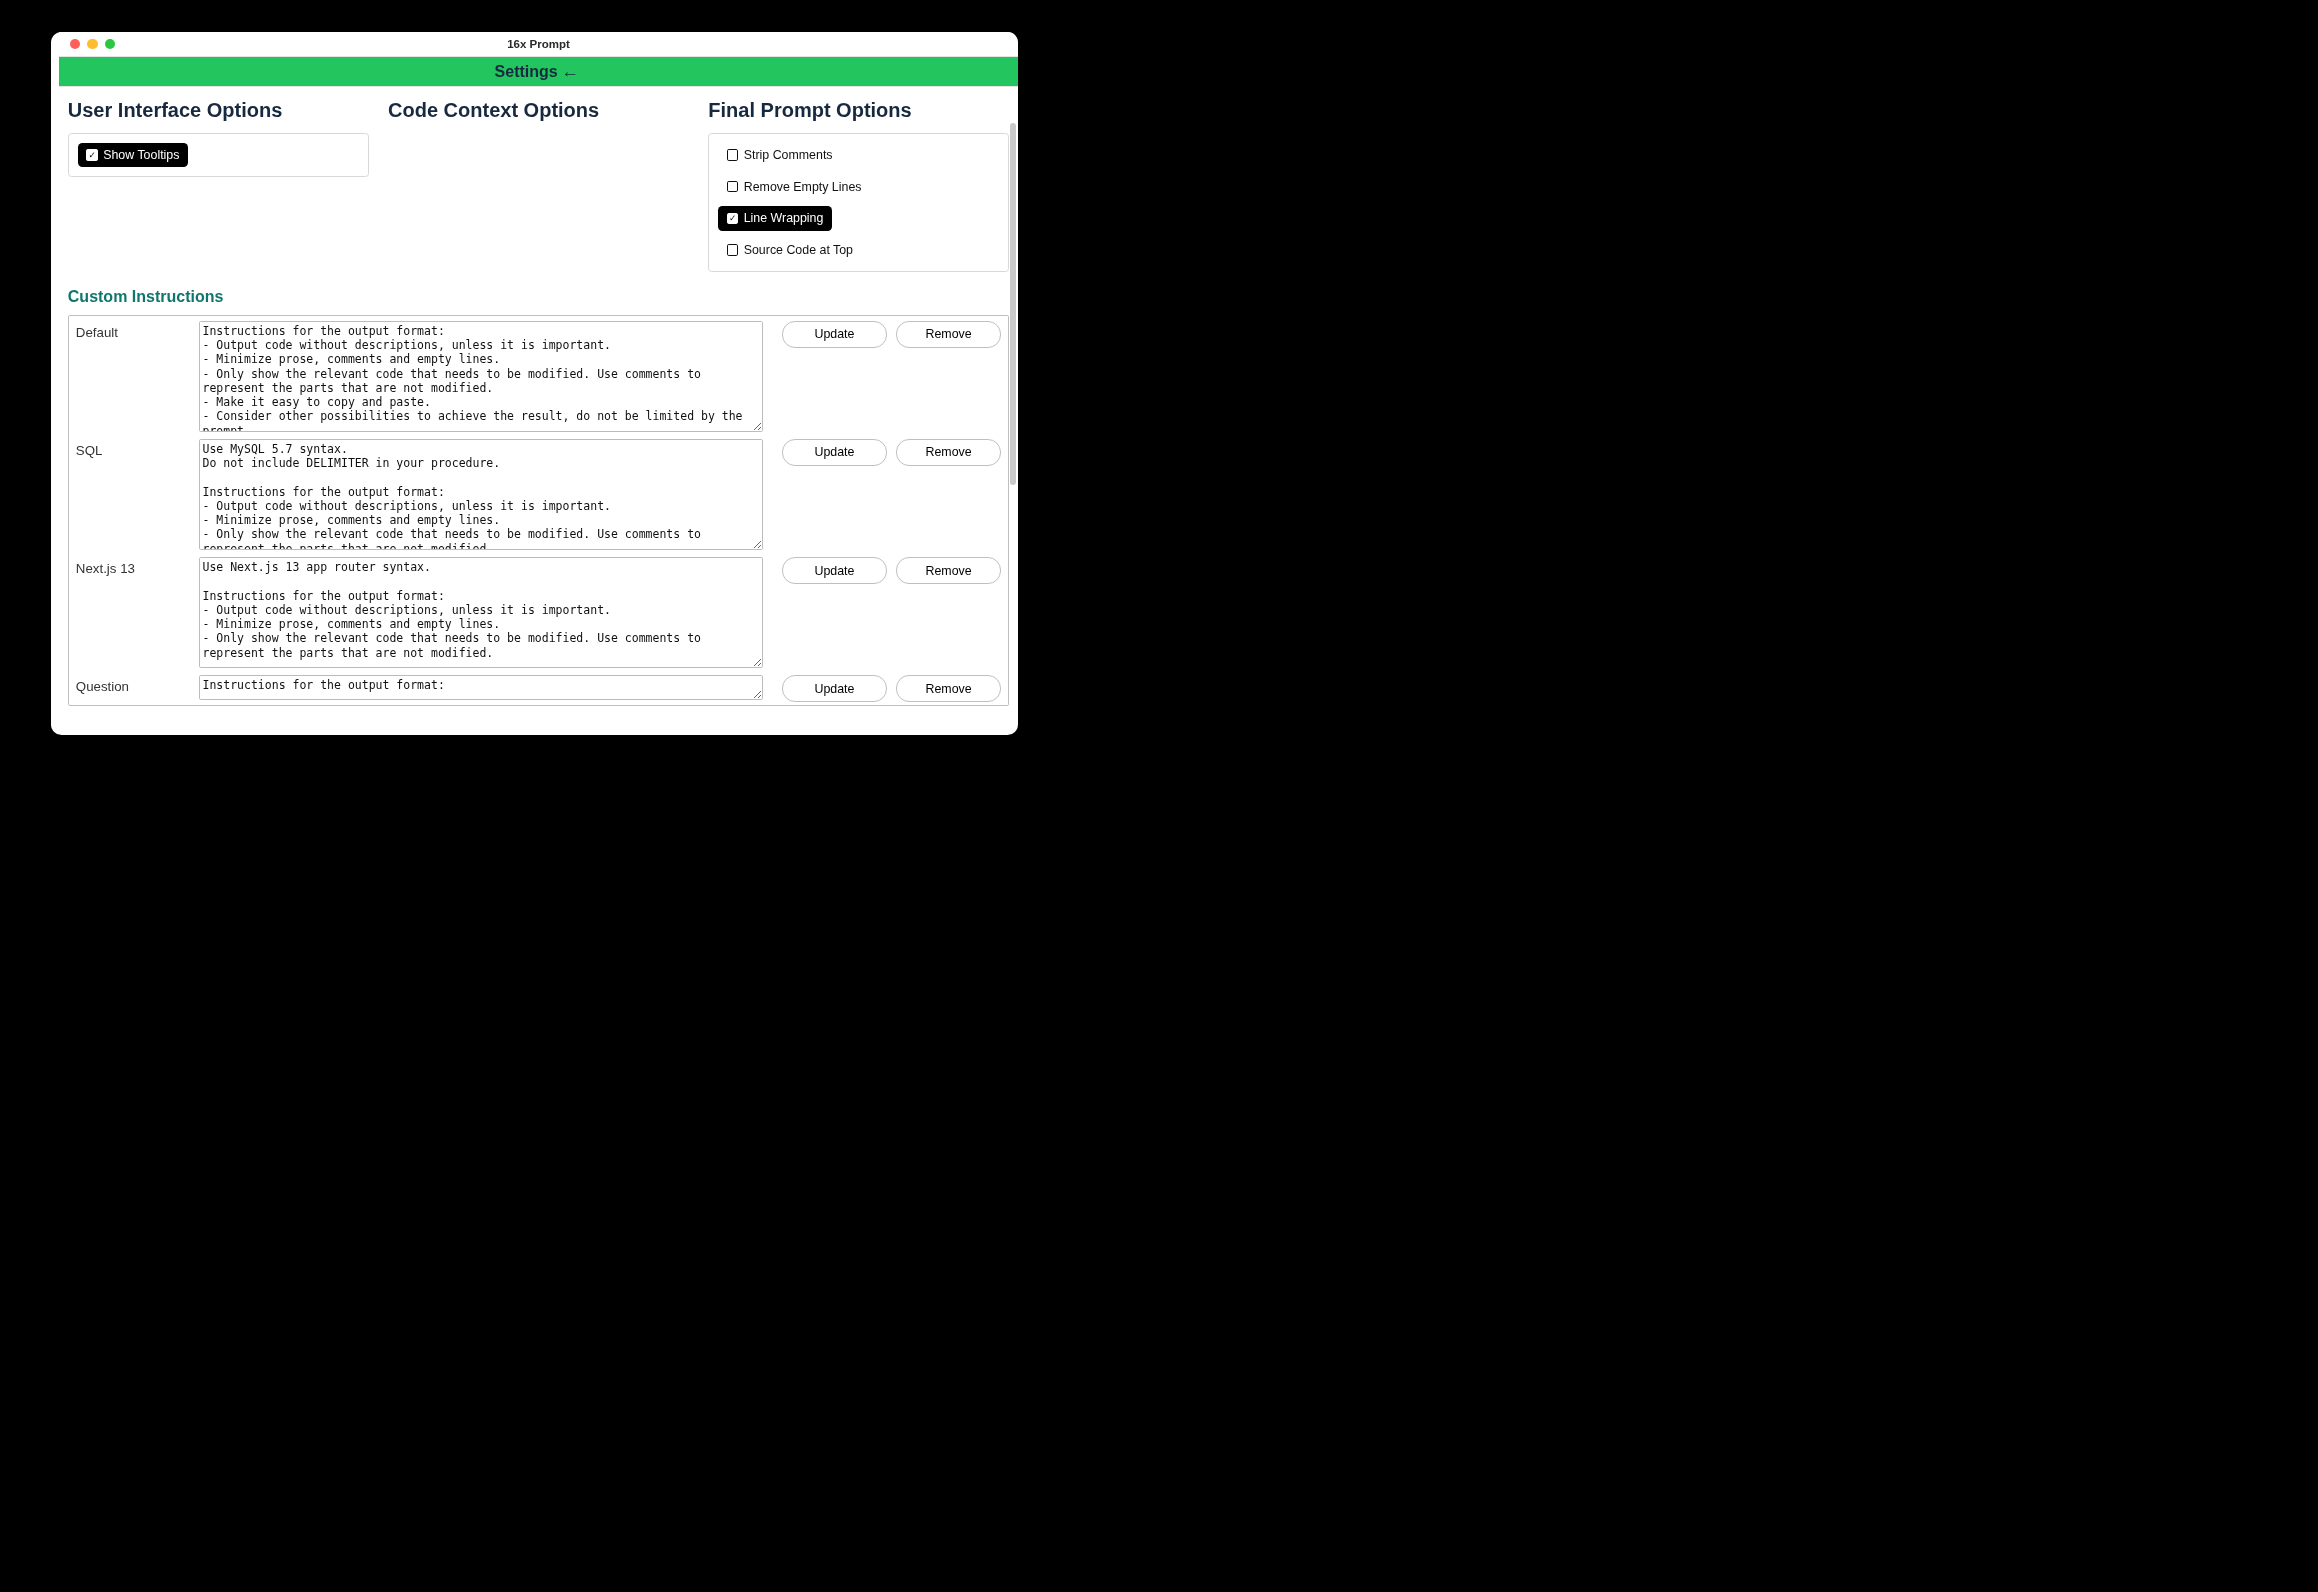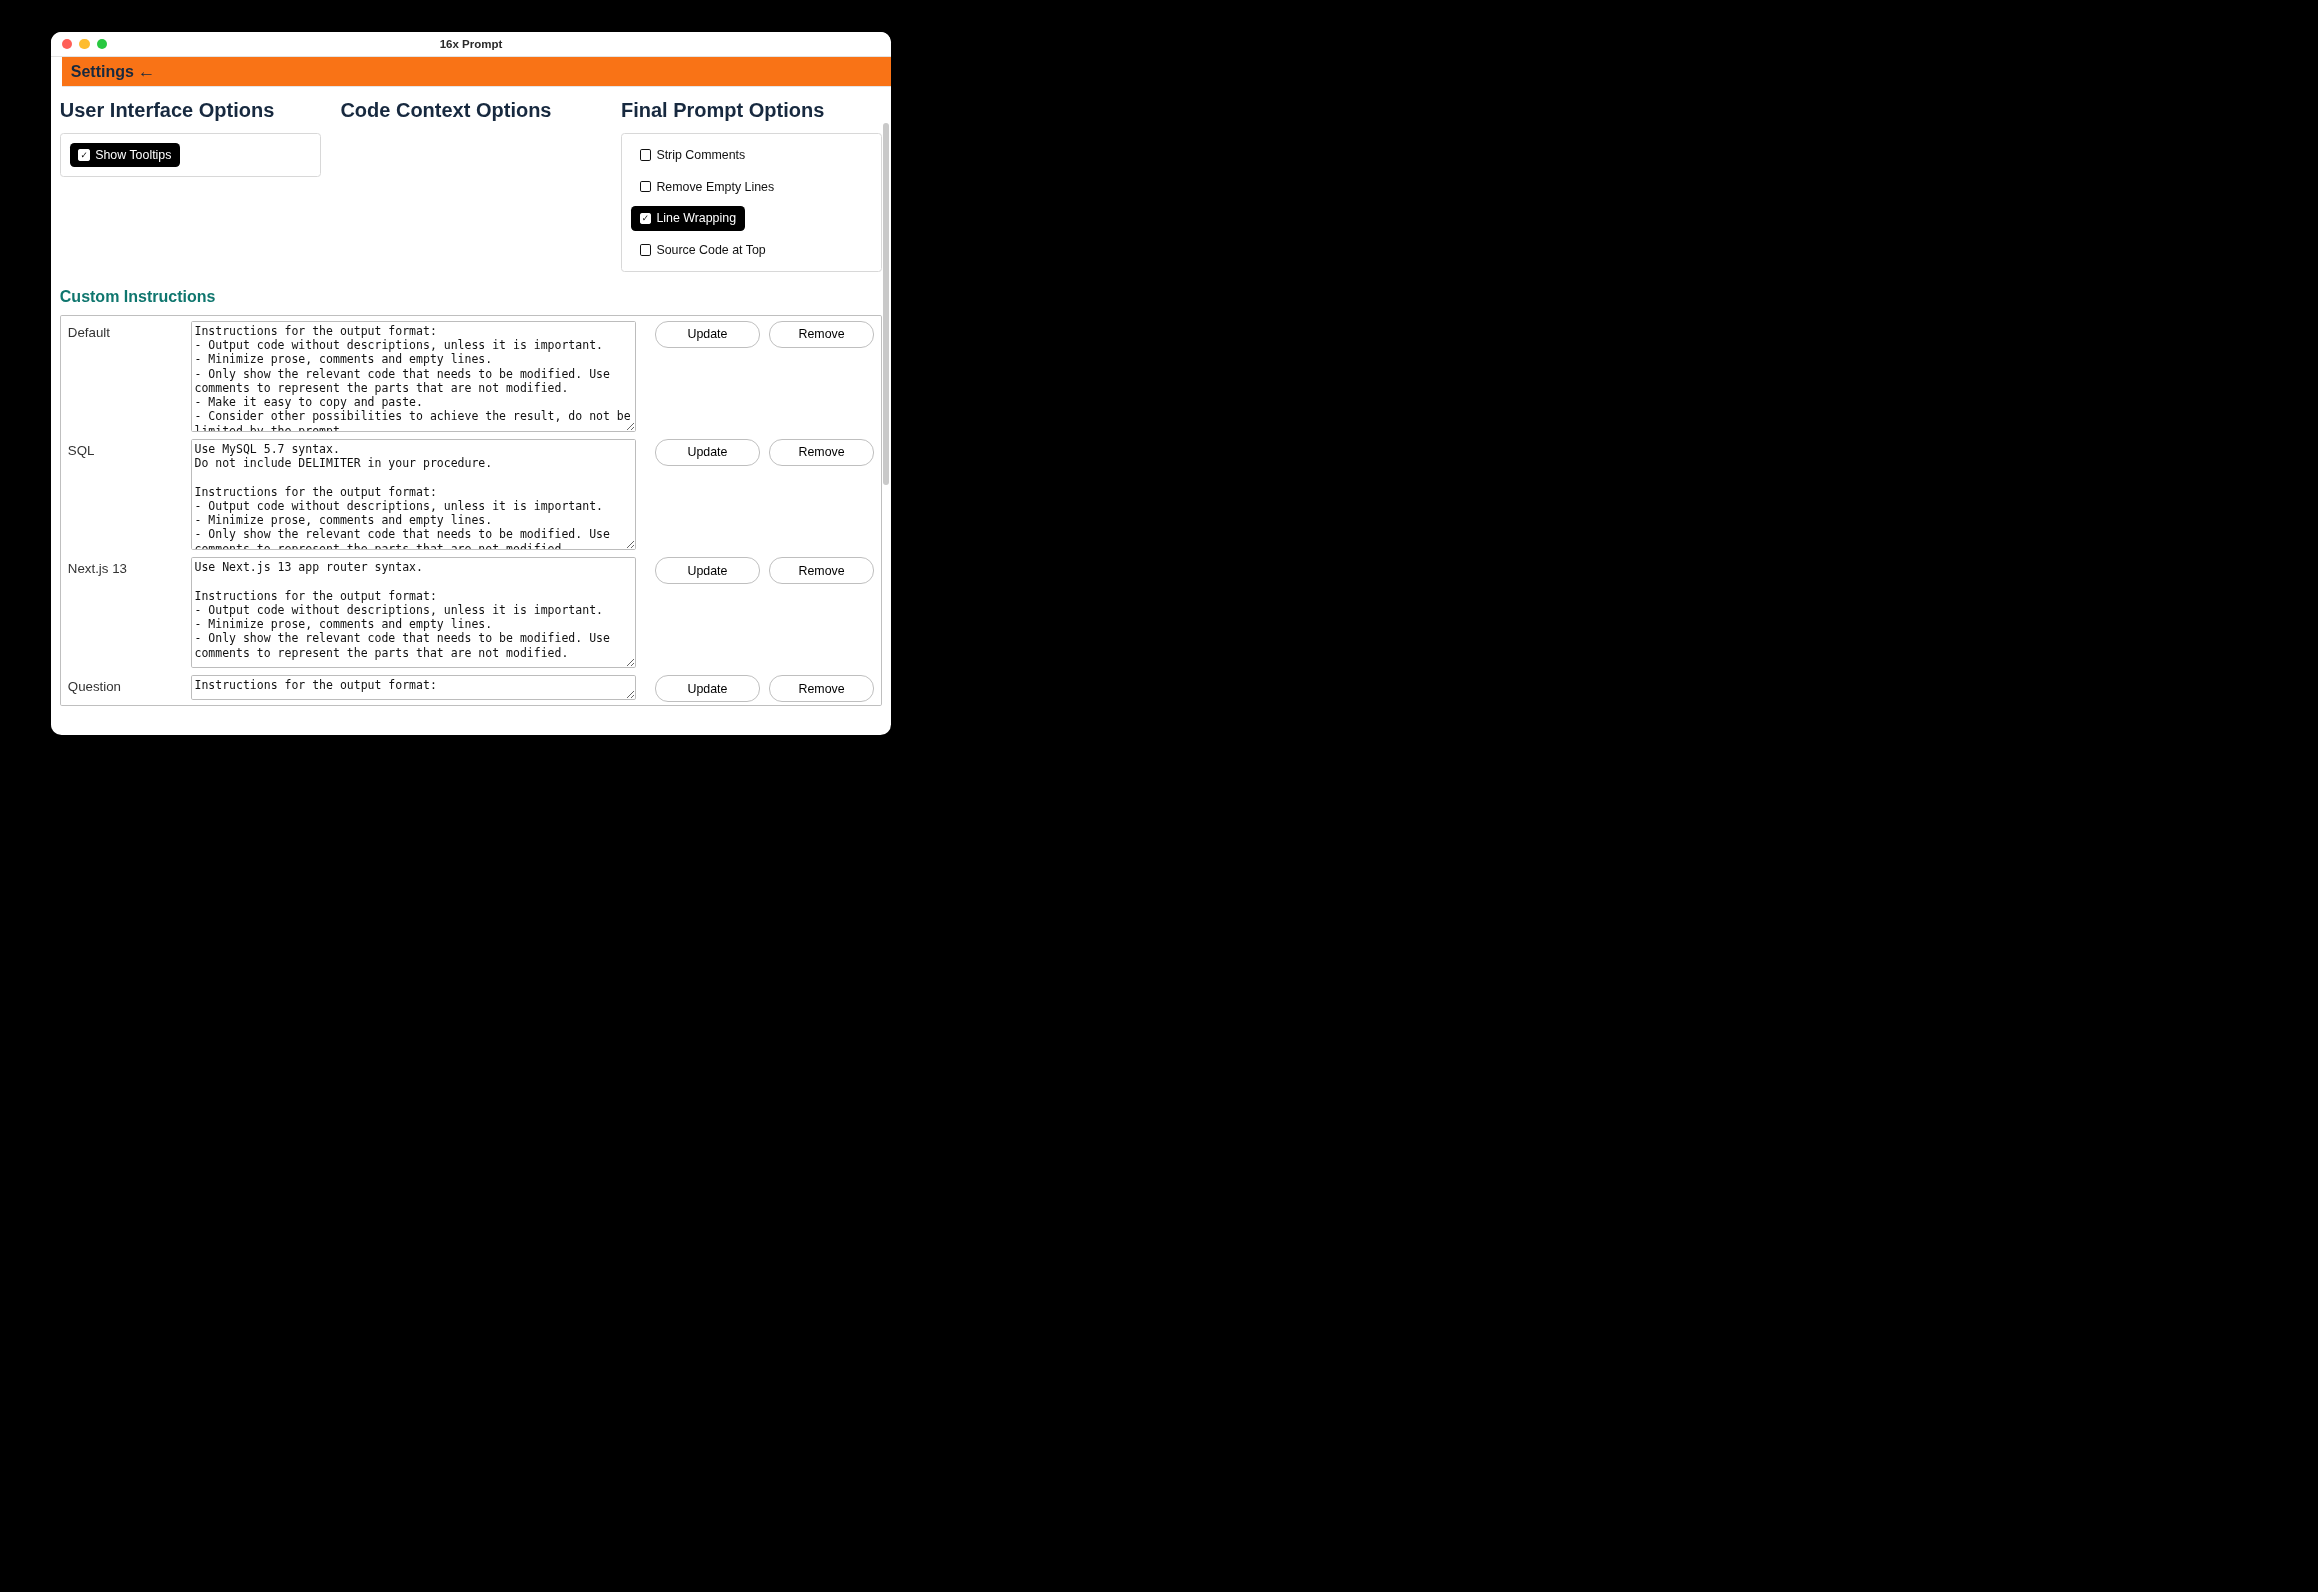--- a/index.html
+++ b/index.html
@@ -7,28 +7,29 @@
     background: #000;
     font-family: -apple-system, BlinkMacSystemFont, "Segoe UI", Helvetica, Arial, sans-serif;
     width: 1163px;
     height: 796px;
     overflow: hidden;
   }
   .window {
     position: absolute;
     left: 51px;
     top: 32px;
-    width: 840px;
+    width: 967px;
     height: 703px;
     background: #fff;
     border-radius: 10.6px;
     overflow: hidden;
     box-shadow: 0 8.8px 35px rgba(0,0,0,0.5);
     display: flex;
     flex-direction: column;
+    padding-left: 8px;
   }
   .titlebar {
     height: 25px;
     background: #fff;
     border-bottom: 0.9px solid #e3e3e3;
     display: flex;
     align-items: center;
     position: relative;
   }
   .traffic {
@@ -44,27 +45,26 @@
     position: absolute;
     left: 0; right: 0;
     text-align: center;
     font-size: 11.5px;
     font-weight: 600;
     color: #2a2a2a;
     pointer-events: none;
   }
   .header {
     height: 30px;
-    background: #f97316;
+    background: #22c55e;
     border-bottom: 0.9px solid #e5e5e5;
     display: flex;
     align-items: center;
-    justify-content: flex-start;
+    justify-content: center;
     padding: 0 8.8px;
-    margin-left: 11px;
   }
   .header h1 {
     font-size: 16px;
     font-weight: 700;
     color: #17293f;
   }
   .back {
     font-size: 17.7px;
     cursor: pointer;
     color: #17293f;

